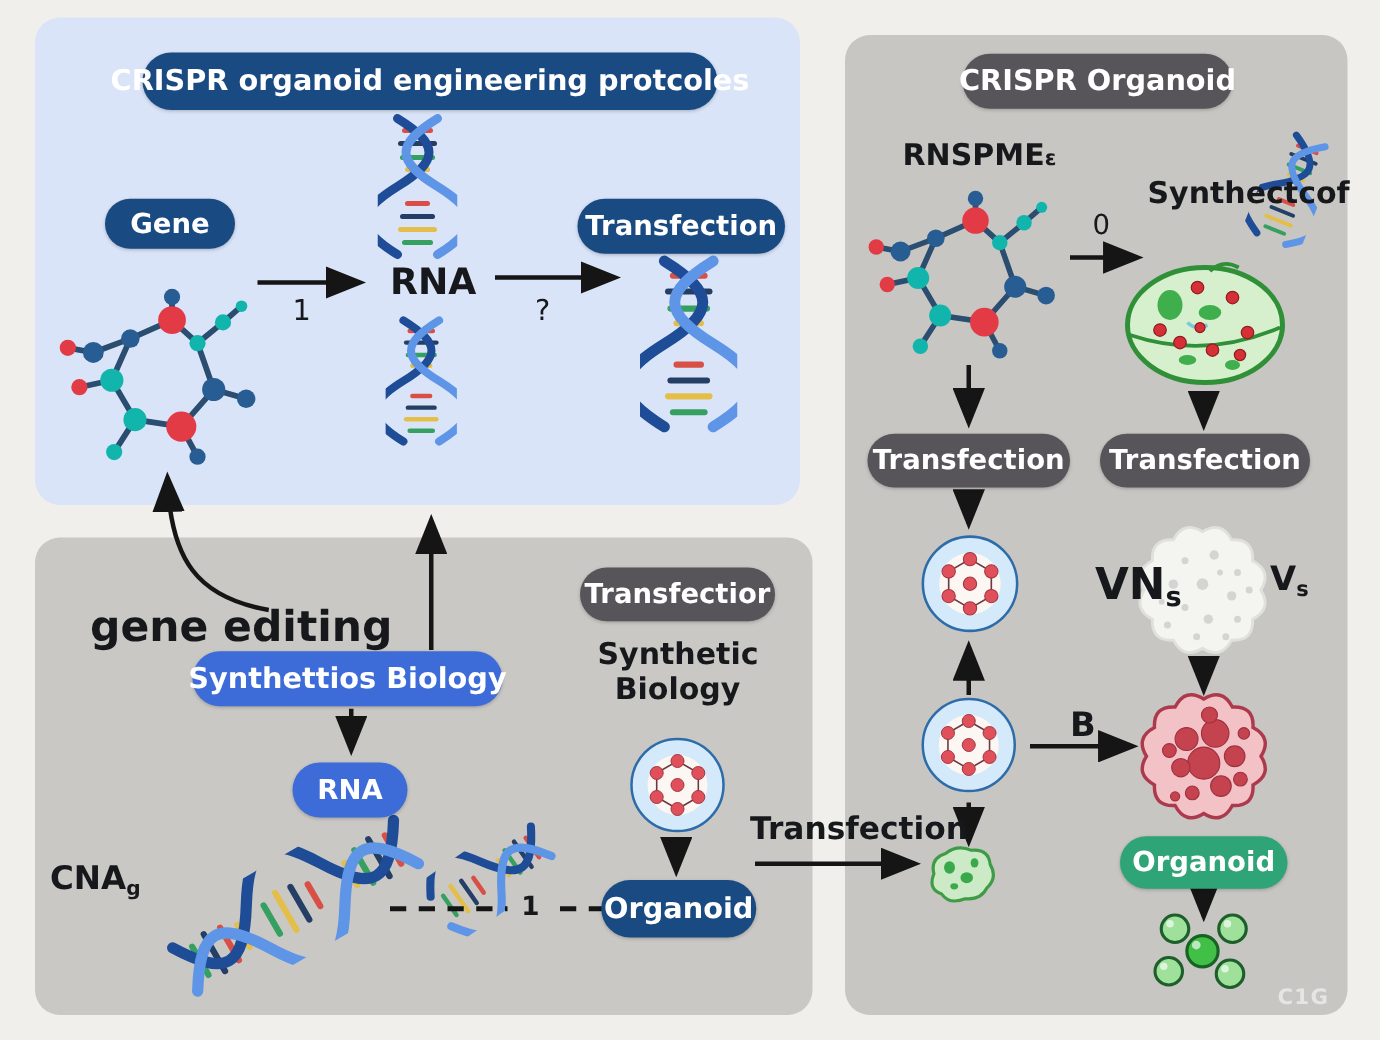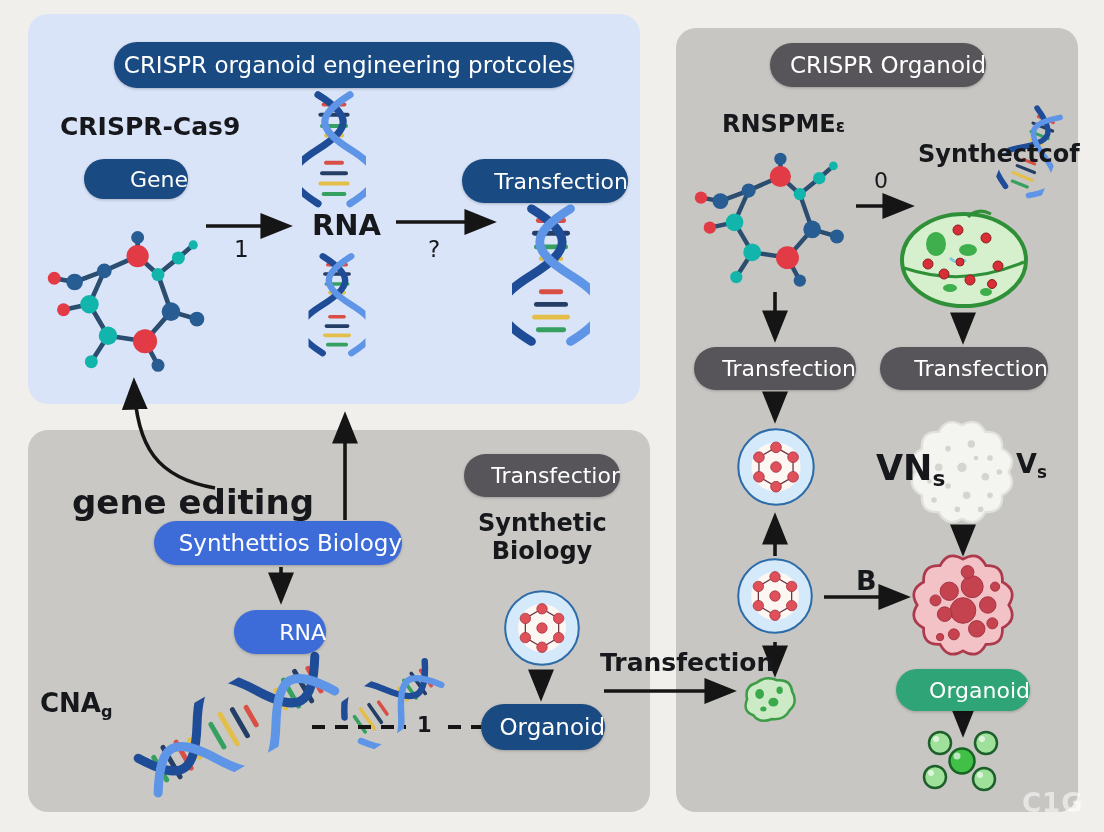--- a/index.html
+++ b/index.html
@@ -2,34 +2,34 @@
 <html><head>
 <meta charset="utf-8">
 <style>
   html,body{margin:0;padding:0;background:#e9e7e3;}
   .stage{position:relative;width:1104px;height:832px;background:#f1efec;
          font-family:"DejaVu Sans","Liberation Sans",sans-serif;overflow:hidden;}
   .panel{position:absolute;border-radius:20px;}
   #panel-blue{left:28px;top:14px;width:612px;height:390px;background:#d9e4f8;}
   #panel-gray-left{left:28px;top:430px;width:622px;height:382px;background:#c9c8c5;}
   #panel-gray-right{left:676px;top:28px;width:402px;height:784px;background:#c7c6c3;}
-  .pill{position:absolute;display:flex;align-items:center;justify-content:flex-end;
-        color:#fff;font-weight:400;border-radius:26px;white-space:nowrap;
+  .pill{position:absolute;display:flex;align-items:center;justify-content:center;
+        color:#fff;font-weight:700;border-radius:26px;white-space:nowrap;
         box-shadow:0 1px 3px rgba(0,0,0,.22);z-index:6;}
   .navy{background:#1a4a82;}
   .blue{background:#3d6cd8;}
   .gray{background:#57555a;}
   .green{background:#2fa477;}
   .lbl{position:absolute;color:#17181c;font-weight:700;white-space:nowrap;z-index:6;}
   .lbl.center{text-align:center;}
   .subsc{font-size:0.62em;position:relative;top:0.28em;}
   .icon{position:absolute;z-index:3;}
   #overlay{position:absolute;left:0;top:0;z-index:5;pointer-events:none;}
   #watermark{position:absolute;color:rgba(255,255,255,0.55);font-weight:600;
-             font-size:26px;letter-spacing:1px;z-index:7;text-align:center;}
+             font-size:17px;letter-spacing:1px;z-index:7;text-align:center;}
   .defsbox{position:absolute;width:0;height:0;overflow:hidden;}
 </style>
 </head>
 <body>
 
 <div class="stage">
 
   <svg class="defsbox" aria-hidden="true">
     <defs>
       <symbol id="sym-dna" viewBox="0 0 80 160">
@@ -278,21 +278,20 @@
       <g stroke-width="4" stroke-dasharray="13 10">
         <line x1="312" y1="727" x2="406" y2="727"></line>
         <line x1="448" y1="727" x2="520" y2="727"></line>
       </g>
     </g>
   </svg>
 
   <div class="pill navy" style="left:114px;top:42px;width:460px;height:46px;font-size:23px">
     <span>CRISPR organoid engineering protcoles</span>
   </div>
-  <div class="lbl" style="left:60px;top:112px;font-size:25px">CRISPR-Cas9</div>
   <div class="pill navy" style="left:84px;top:159px;width:104px;height:40px;font-size:22px">
     <span>Gene</span>
   </div>
   <div class="lbl" style="left:234px;top:236px;font-size:23px;font-weight:400">1</div>
   <div class="lbl" style="left:312px;top:208px;font-size:29px;font-weight:800">RNA</div>
   <div class="lbl" style="left:428px;top:236px;font-size:23px;font-weight:400">?</div>
   <div class="pill navy" style="left:462px;top:159px;width:166px;height:44px;font-size:22px">
     <span>Transfection</span>
   </div>
 

